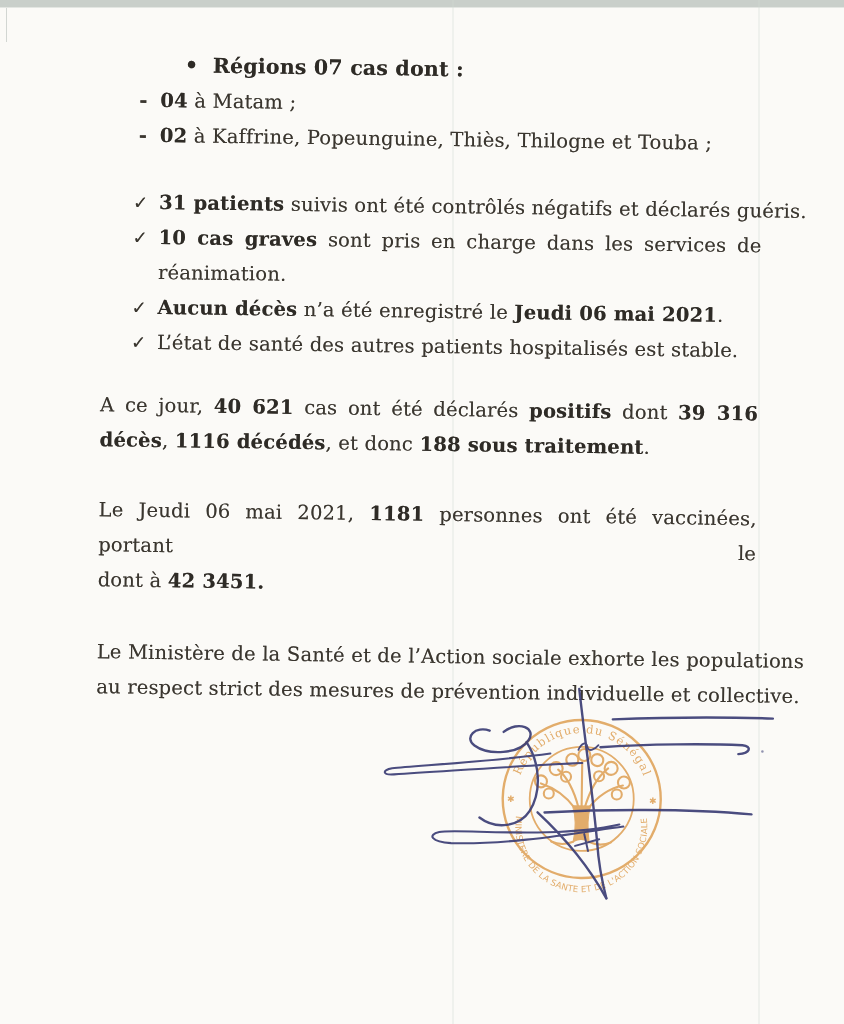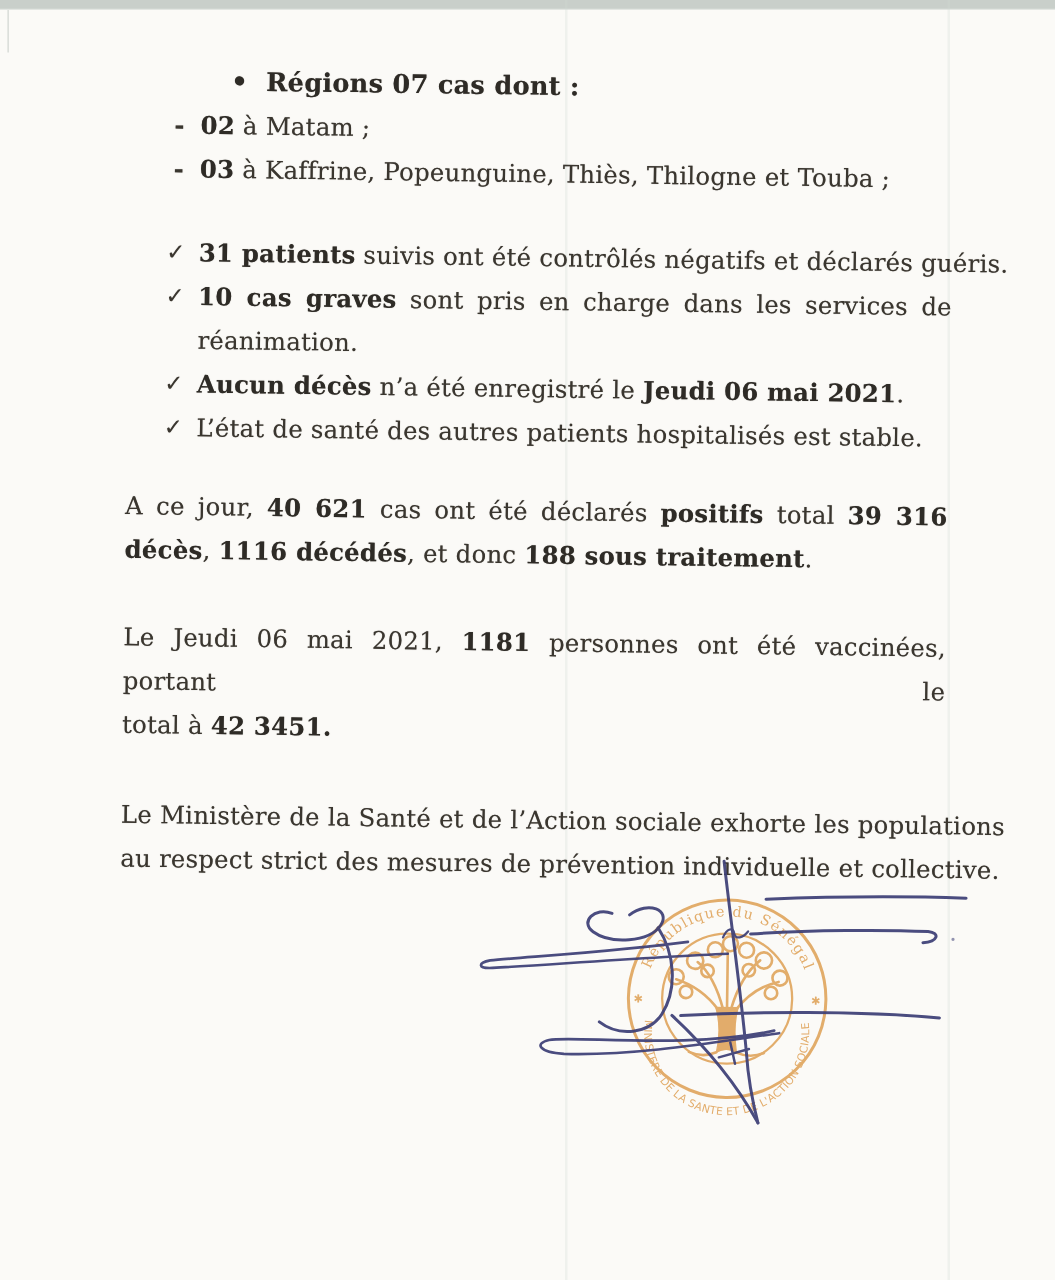--- a/index.html
+++ b/index.html
@@ -86,45 +86,45 @@
   <div class="scan-line-left"></div>
   <div class="scan-band b1"></div>
   <div class="scan-band b2"></div>
 
   <div class="content">
     <div id="doc-body">
         <div class="block bullet">
           <div class="line"><span class="marker">•</span><span class="b">Régions 07 cas dont :</span></div>
         </div>
         <div class="block dash">
-          <div class="line"><span class="marker">-</span><span class="b">02</span><span> à Matam ;</span></div>
+          <div class="line"><span class="marker">-</span><span class="b">04</span><span> à Matam ;</span></div>
         </div>
         <div class="block dash">
-          <div class="line"><span class="marker">-</span><span class="b">03</span><span> à Kaffrine, Popeunguine, Thiès, Thilogne et Touba ;</span></div>
+          <div class="line"><span class="marker">-</span><span class="b">02</span><span> à Kaffrine, Popeunguine, Thiès, Thilogne et Touba ;</span></div>
         </div>
         <div class="block check gap-lg">
           <div class="line"><span class="marker">✓</span><span class="b">31 patients</span><span> suivis ont été contrôlés négatifs et déclarés guéris.</span></div>
         </div>
         <div class="block check">
           <div class="line j"><span class="marker">✓</span><span class="b">10 cas graves</span><span> sont pris en charge dans les services de</span></div>
           <div class="line"><span>réanimation.</span></div>
         </div>
         <div class="block check">
           <div class="line"><span class="marker">✓</span><span class="b">Aucun décès</span><span> n’a été enregistré le </span><span class="b">Jeudi 06 mai 2021</span><span>.</span></div>
         </div>
         <div class="block check">
           <div class="line"><span class="marker">✓</span><span>L’état de santé des autres patients hospitalisés est stable.</span></div>
         </div>
         <div class="block para gap-p1">
-          <div class="line j"><span>A ce jour, </span><span class="b">40 621</span><span> cas ont été déclarés </span><span class="b">positifs</span><span> total </span><span class="b">39 316</span></div>
+          <div class="line j"><span>A ce jour, </span><span class="b">40 621</span><span> cas ont été déclarés </span><span class="b">positifs</span><span> dont </span><span class="b">39 316</span></div>
           <div class="line"><span class="b">décès</span><span>, </span><span class="b">1116 décédés</span><span>, et donc </span><span class="b">188 sous traitement</span><span>.</span></div>
         </div>
         <div class="block para gap-p2">
           <div class="line j"><span>Le Jeudi 06 mai 2021, </span><span class="b">1181</span><span> personnes ont été vaccinées, portant le</span></div>
-          <div class="line"><span>total à </span><span class="b">42 3451.</span></div>
+          <div class="line"><span>dont à </span><span class="b">42 3451.</span></div>
         </div>
         <div class="block para gap-p3">
           <div class="line"><span>Le Ministère de la Santé et de l’Action sociale exhorte les populations</span></div>
           <div class="line"><span>au respect strict des mesures de prévention individuelle et collective.</span></div>
         </div>
       </div>
 
     <div class="signature-block">
       <svg width="424" height="232" viewBox="0 0 424 232">
 

